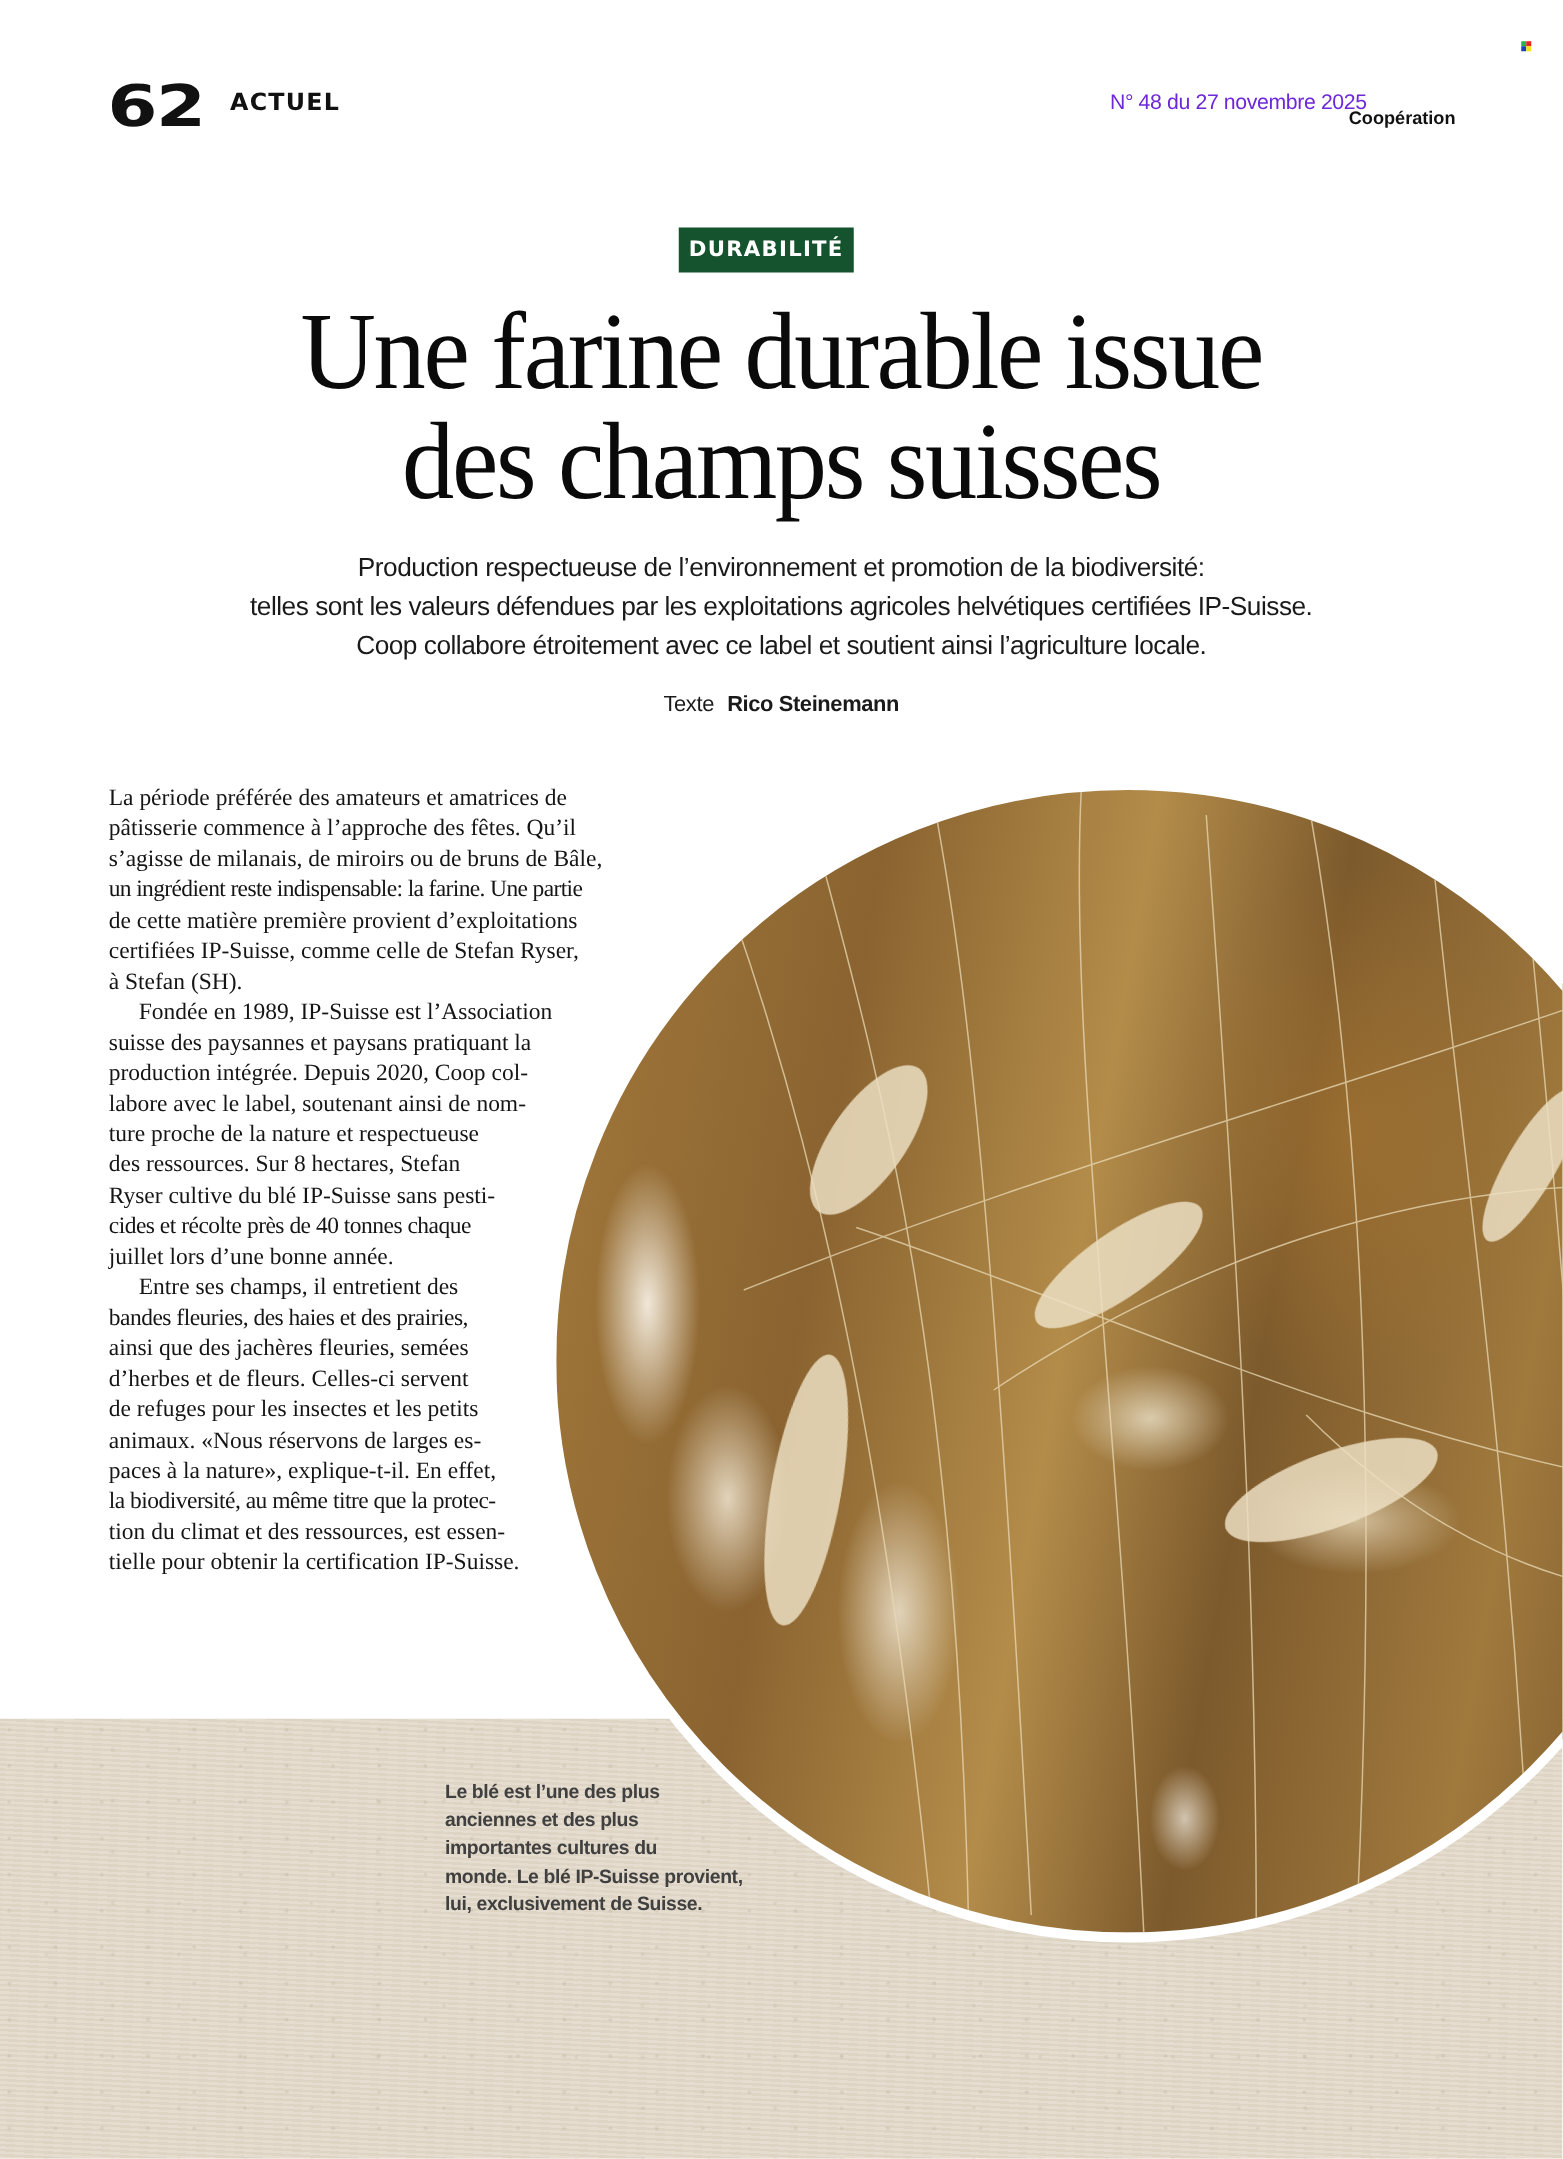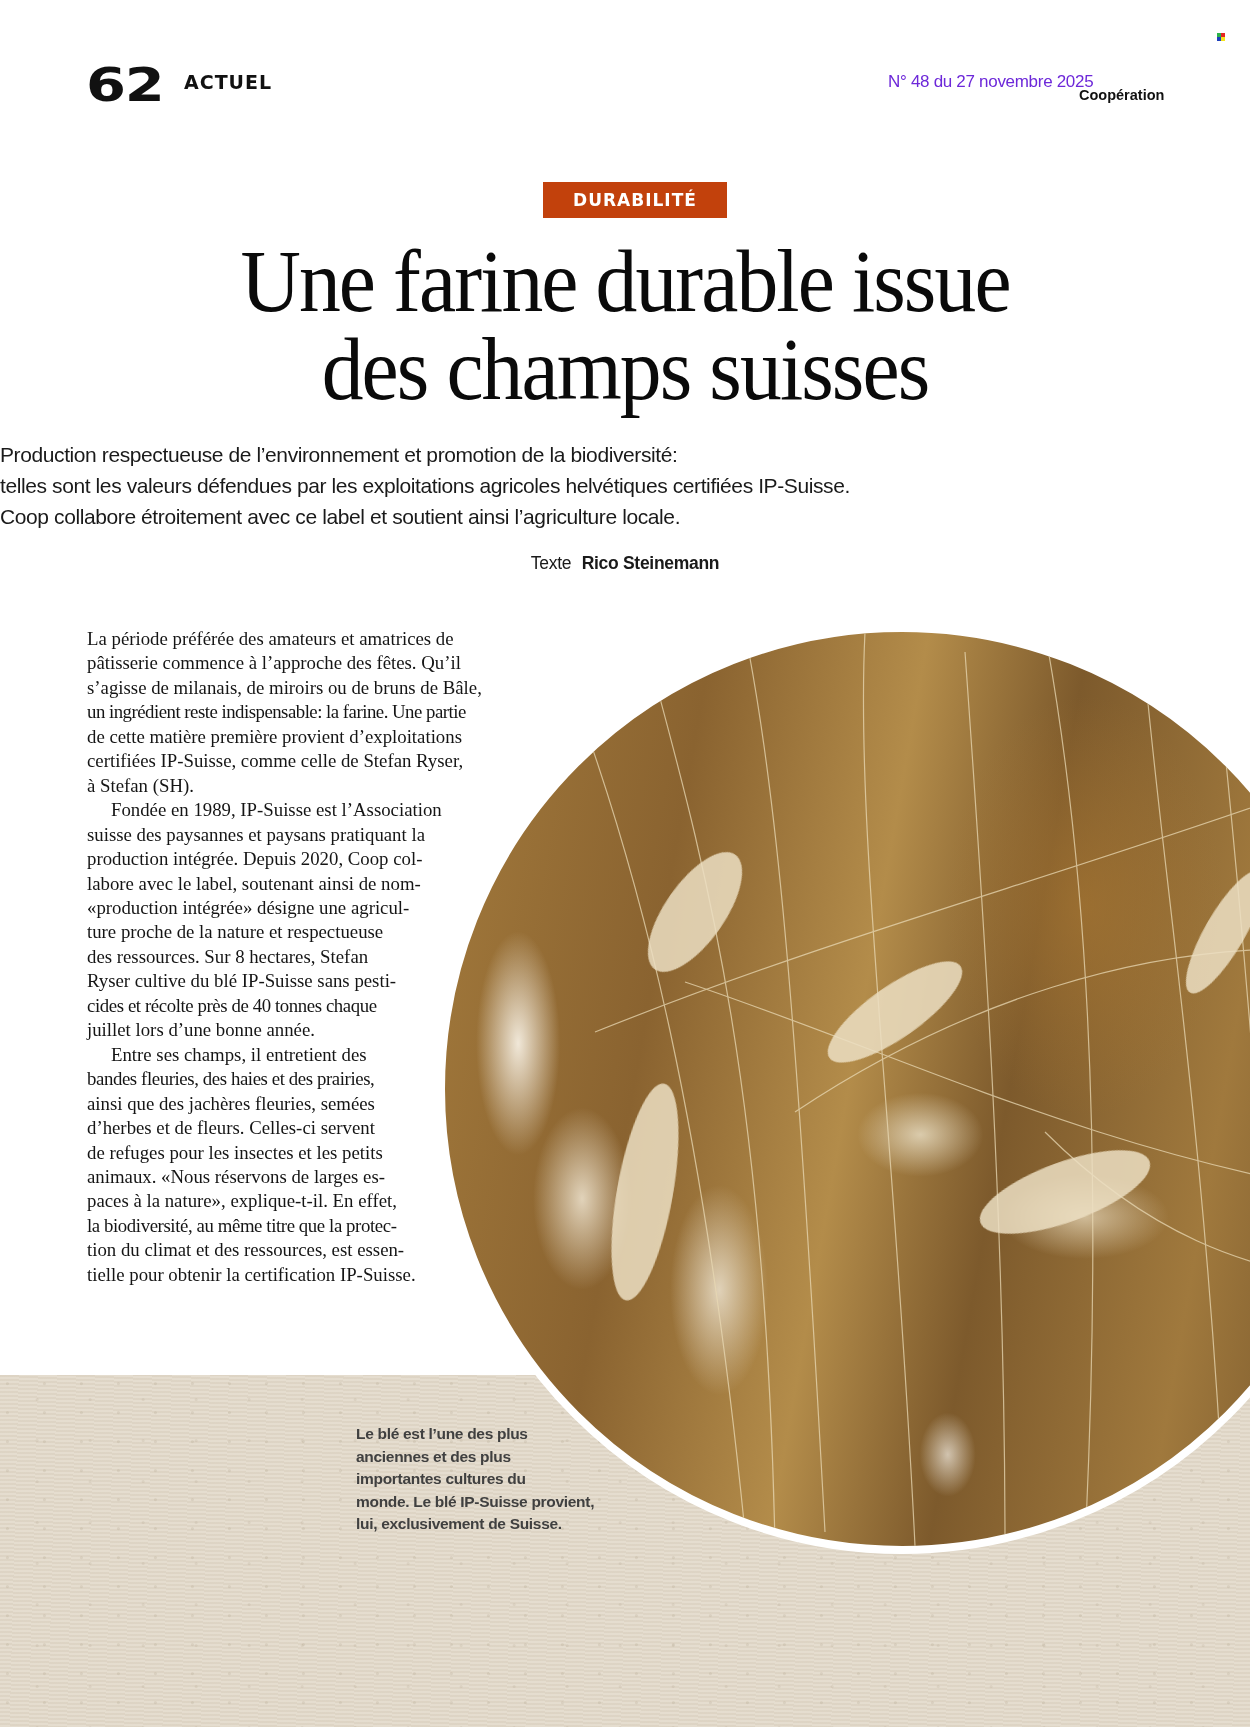--- a/index.html
+++ b/index.html
@@ -30,31 +30,31 @@
     position: absolute; left: 888px; top: 73px; font-size: 17px; color: #6d28d9;
     font-family: "Liberation Sans", sans-serif; line-height: 1; letter-spacing: -0.3px;
   }
   .brand {
     position: absolute; left: 1079px; top: 73px; font-size: 14.5px; font-weight: 700;
     font-family: "Liberation Sans", sans-serif; line-height: 1; margin-top: 15px;
   }
   .corner-mark { position: absolute; left: 1217px; top: 33px; width: 8px; height: 8px; }
   .corner-mark span { position: absolute; width: 4px; height: 4px; }
   .category {
-    position: absolute; left: 543px; top: 182px; width: 184px; height: 36px;
-    background: #c2410c; color: #fff; display: flex; align-items: center; justify-content: center;
+    position: absolute; left: 543px; top: 182px; width: 140px; height: 36px;
+    background: #14532d; color: #fff; display: flex; align-items: center; justify-content: center;
     font-family: "DejaVu Sans", sans-serif; font-weight: 900; font-size: 17px; letter-spacing: 1px;
   }
   .headline {
     position: absolute; left: 0; top: 238px; width: 1250px; text-align: center;
     font-family: "Liberation Serif", serif; font-size: 88px; line-height: 88px;
     letter-spacing: -2px; color: #0a0a0a; transform: scaleX(0.95);
   }
   .lead {
-    position: absolute; left: 0; top: 439px; width: 1250px; 
+    position: absolute; left: 0; top: 439px; width: 1250px; text-align: center;
     font-family: "Liberation Sans", sans-serif; font-size: 21px; line-height: 31px;
     color: #1a1a1a; letter-spacing: -0.4px;
   }
   .lead div { white-space: nowrap; }
   .byline {
     position: absolute; left: 0; top: 553px; width: 1250px; text-align: center;
     font-size: 17.5px; color: #1a1a1a; letter-spacing: -0.3px;
   }
   .byline .author { font-weight: 700; margin-left: 6px; }
   .photo {
@@ -146,21 +146,20 @@
   <div class="line">pâtisserie commence à l’approche des fêtes. Qu’il</div>
   <div class="line">s’agisse de milanais, de miroirs ou de bruns de Bâle,</div>
   <div class="line" style="letter-spacing:-0.5px">un ingrédient reste indispensable: la farine. Une partie</div>
   <div class="line">de cette matière première provient d’exploitations</div>
   <div class="line">certifiées IP-Suisse, comme celle de Stefan Ryser,</div>
   <div class="line">à Stefan (SH).</div>
   <div class="line indent">Fondée en 1989, IP-Suisse est l’Association</div>
   <div class="line">suisse des paysannes et paysans pratiquant la</div>
   <div class="line">production intégrée. Depuis 2020, Coop col-</div>
   <div class="line">labore avec le label, soutenant ainsi de nom-</div>
-  <div class="line">«production intégrée» désigne une agricul-</div>
   <div class="line">ture proche de la nature et respectueuse</div>
   <div class="line">des ressources. Sur 8 hectares, Stefan</div>
   <div class="line">Ryser cultive du blé IP-Suisse sans pesti-</div>
   <div class="line" style="letter-spacing:-0.4px">cides et récolte près de 40 tonnes chaque</div>
   <div class="line">juillet lors d’une bonne année.</div>
   <div class="line indent">Entre ses champs, il entretient des</div>
   <div class="line" style="letter-spacing:-0.4px">bandes fleuries, des haies et des prairies,</div>
   <div class="line">ainsi que des jachères fleuries, semées</div>
   <div class="line">d’herbes et de fleurs. Celles-ci servent</div>
   <div class="line">de refuges pour les insectes et les petits</div>

